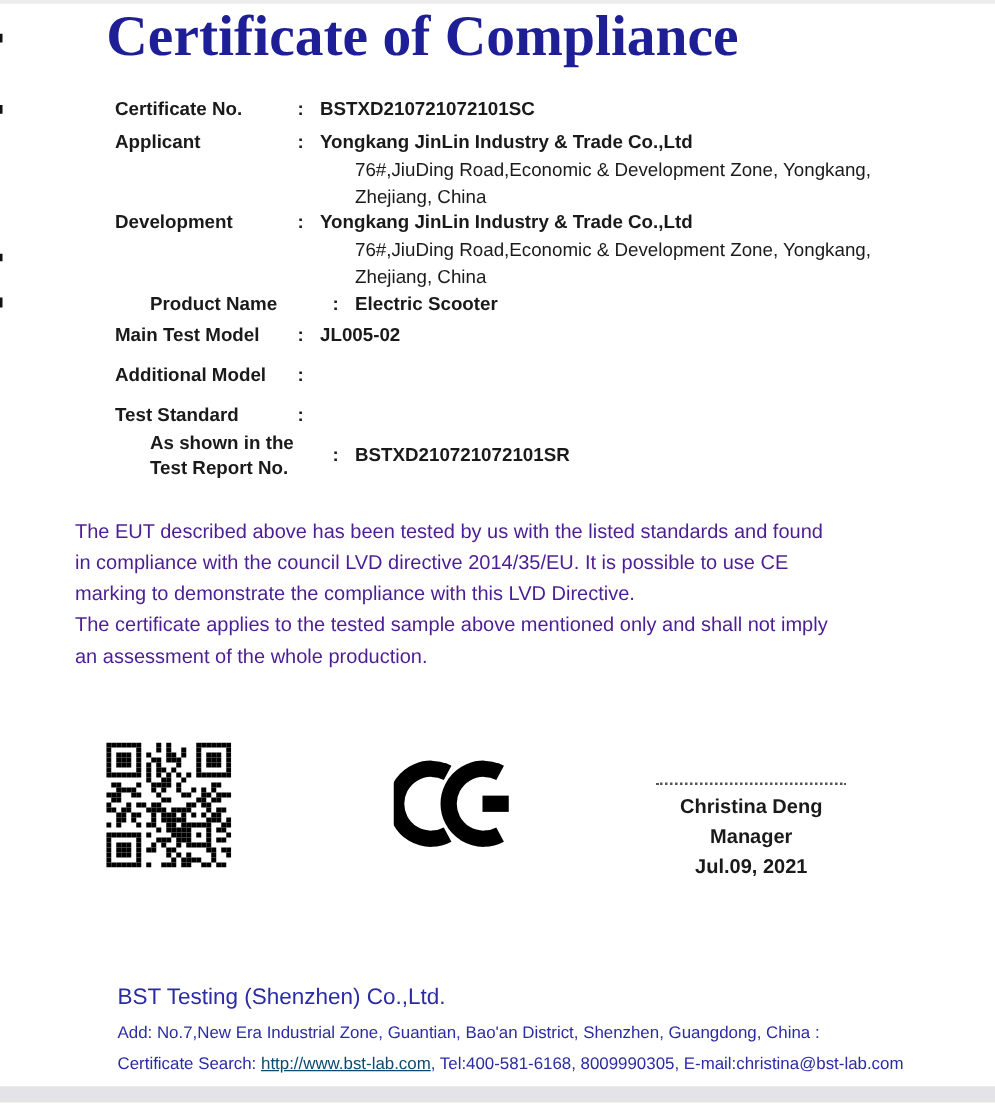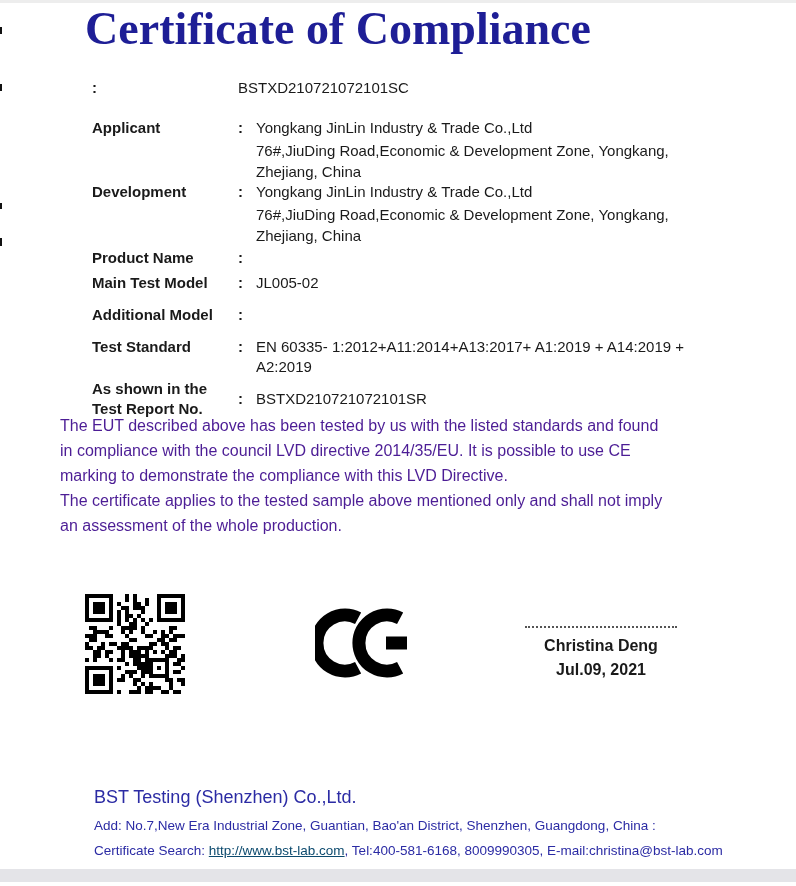--- a/index.html
+++ b/index.html
@@ -41,25 +41,25 @@
     position: absolute; top: 78px; left: 92px; width: 660px;
     font-size: 15px;
   }
   .field-row {
     display: grid;
     grid-template-columns: 146px 18px 1fr;
     line-height: 20px;
   }
   .field-label { font-weight: 700; white-space: pre-line; }
   .field-colon { font-weight: 700; }
-  .field-value { font-weight: 400; white-space: pre-line; }
+  .field-value { font-weight: 700; white-space: pre-line; }
   .sub-address { font-weight: 400; line-height: 21px; white-space: pre-line; }
 
-  .m6  { margin-top: 20px; }
-  .m2  { margin-top: 2px; }
+  .m6  { margin-top: 6px; }
+  .m2  { margin-top: 2px; margin-left: 28px; }
   .m5  { margin-top: 5px; }
   .m12 { margin-top: 12px; }
   .vcenter { align-self: center; }
 
   .statement {
     position: absolute; top: 413px; left: 60px; width: 700px;
     font-size: 16px; line-height: 25px;
     white-space: pre-line;
     color: #4c1d95;
   }
@@ -101,20 +101,21 @@
   <div class="edge-tick tick1"></div>
   <div class="edge-tick tick2"></div>
   <div class="edge-tick tick3"></div>
   <div class="edge-tick tick4"></div>
 
   <div class="title">Certificate of Compliance</div>
 
   <div class="fields">
 
     <div class="field-row">
+      <div class="field-label">Certificate No.</div>
       <div class="field-colon">:</div>
       <div class="field-value">BSTXD210721072101SC</div>
     </div>
 
     <div class="field-row m6">
       <div class="field-label">Applicant</div>
       <div class="field-colon">:</div>
       <div class="field-value">Yongkang JinLin Industry &amp; Trade Co.,Ltd</div>
     </div>
     <div class="field-row m2">
@@ -132,38 +133,37 @@
     <div class="field-row m2">
       <div></div>
       <div></div>
       <div class="sub-address">76#,JiuDing Road,Economic &amp; Development Zone, Yongkang,
 Zhejiang, China</div>
     </div>
 
     <div class="field-row m2">
       <div class="field-label">Product Name</div>
       <div class="field-colon">:</div>
+      <div class="field-value">Electric Scooter</div>
     </div>
 
     <div class="field-row m5">
       <div class="field-label">Main Test Model</div>
       <div class="field-colon">:</div>
       <div class="field-value">JL005-02</div>
     </div>
 
     <div class="field-row m12">
       <div class="field-label">Additional Model</div>
       <div class="field-colon">:</div>
     </div>
 
     <div class="field-row m12">
       <div class="field-label">Test Standard</div>
       <div class="field-colon">:</div>
-      <div class="field-value">EN 60335- 1:2012+A11:2014+A13:2017+ A1:2019 + A14:2019 +
-A2:2019</div>
     </div>
 
     <div class="field-row m2">
       <div class="field-label">As shown in the
 Test Report No.</div>
       <div class="field-colon vcenter">:</div>
       <div class="field-value vcenter">BSTXD210721072101SR</div>
     </div>
 
   </div>
@@ -485,20 +485,21 @@
 
       <path d="M 85.1 11.3 A 28 28 0 1 0 85.1 60.7" fill="none" stroke="#000" stroke-width="13"></path>
 
       <rect x="71" y="29.5" width="21" height="13" fill="#000"></rect>
     </svg>
   </div>
 
   <div class="signature">
     <div class="sig-line"></div>
     <div class="sig-text">Christina Deng</div>
+    <div class="sig-text">Manager</div>
     <div class="sig-text">Jul.09, 2021</div>
   </div>
 
   <div class="footer">
     <div class="footer-company">BST Testing (Shenzhen) Co.,Ltd.</div>
     <div class="footer-address">Add: No.7,New Era Industrial Zone, Guantian, Bao'an District, Shenzhen, Guangdong, China :</div>
     <div class="footer-search"><span>Certificate Search: </span><span class="link">http://www.bst-lab.com</span><span>, Tel:400-581-6168, 8009990305, E-mail:christina@bst-lab.com</span></div>
   </div>
 
   <div class="bottom-band"></div>

